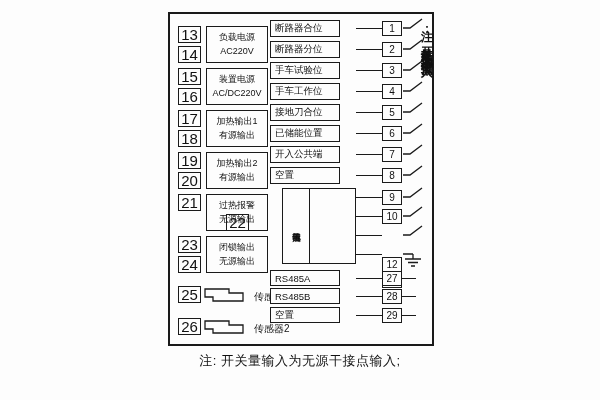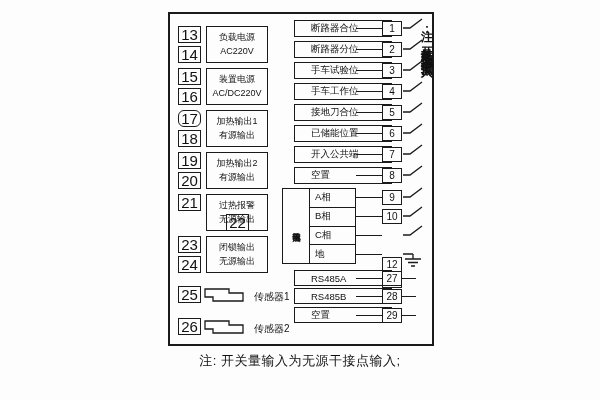--- a/index.html
+++ b/index.html
@@ -2,21 +2,21 @@
 <html><head>
 <meta charset="utf-8">
 <style>
   * { margin:0; padding:0; box-sizing:border-box; }
   html,body { background:#ffffff; }
   body { font-family:"Liberation Sans", sans-serif; }
   .stage { position:relative; width:600px; height:400px; background:#fdfdfd; color:#111; overflow:hidden; }
   .main-box { position:absolute; left:168px; top:12px; width:266px; height:334px; border:2px solid #1a1a1a; background:#fdfdfd; }
   .numbox { position:absolute; left:8px; width:23px; height:17px; border:1.5px solid #1a1a1a; font-size:15px; display:flex; align-items:center; justify-content:center; background:#fdfdfd; }
   .pairlabel { position:absolute; left:36px; width:62px; height:37px; border:1.5px solid #1a1a1a; display:flex; flex-direction:column; align-items:center; justify-content:center; font-size:9px; line-height:1.5; text-align:center; }
-  .rlabel { position:absolute; left:124px; width:98px; height:17px; border:1.5px solid #1a1a1a; font-size:9.5px; display:flex; align-items:center; padding-left:16px; white-space:nowrap; background:#fdfdfd; }
+  .rlabel { position:absolute; left:100px; width:70px; height:17px; border:1.5px solid #1a1a1a; font-size:9.5px; display:flex; align-items:center; padding-left:4px; white-space:nowrap; background:#fdfdfd; }
   .rnum { position:absolute; left:212px; width:20px; height:15px; border:1.5px solid #1a1a1a; font-size:10px; display:flex; align-items:center; justify-content:center; background:#fdfdfd; }
   .wire { position:absolute; border-top:1.3px solid #1a1a1a; height:0; }
   .icon { position:absolute; line-height:0; }
   .sgroup { position:absolute; left:112px; top:174px; width:74px; height:76px; border:1.5px solid #1a1a1a; display:flex; }
   .svlabel { width:27px; border-right:1.5px solid #1a1a1a; writing-mode:vertical-rl; text-orientation:upright; font-size:8.5px; display:flex; align-items:center; justify-content:center; line-height:1.15; padding:1px; }
   .ssub { flex:1; display:flex; flex-direction:column; }
   .ssubrow { flex:1; border-bottom:1.5px solid #1a1a1a; font-size:9.5px; display:flex; align-items:center; padding-left:5px; }
   .ssubrow:last-child { border-bottom:none; }
   .sidenote { position:absolute; left:247px; top:6px; width:18px; height:236px; writing-mode:vertical-rl; text-orientation:upright; font-size:12px; font-weight:700; letter-spacing:1.5px; }
   .sensorlabel { position:absolute; font-size:10px; white-space:nowrap; }
@@ -35,21 +35,21 @@
       <span>AC220V</span>
     </div>
 
     <div class="numbox" style="top:54px;">15</div>
     <div class="numbox" style="top:74px;">16</div>
     <div class="pairlabel" style="top:54px;">
       <span>装置电源</span>
       <span>AC/DC220V</span>
     </div>
 
-    <div class="numbox" style="top:96px;border-radius:6px;">17</div>
+    <div class="numbox" style="top:96px;">17</div>
     <div class="numbox" style="top:116px;">18</div>
     <div class="pairlabel" style="top:96px;">
       <span>加热输出1</span>
       <span>有源输出</span>
     </div>
 
     <div class="numbox" style="top:138px;">19</div>
     <div class="numbox" style="top:158px;">20</div>
     <div class="pairlabel" style="top:138px;">
       <span>加热输出2</span>
@@ -137,26 +137,20 @@
 
     <div class="rlabel" style="top:153px;">空置</div>
     <div class="wire" style="left:186px;top:161px;width:26px;"></div>
     <div class="rnum" style="top:154px;">8</div>
     <span class="icon" style="left:233px;top:150px;"><svg width="22" height="15" viewBox="0 0 22 15">
           <path d="M0 11 H7 L19 2" fill="none" stroke="#1a1a1a" stroke-width="1.3"></path>
         </svg></span>
 
     <div class="sgroup">
       <div class="svlabel">带电传感器输入</div>
-      <div class="ssub">
-        <div class="ssubrow">A相</div>
-        <div class="ssubrow">B相</div>
-        <div class="ssubrow">C相</div>
-        <div class="ssubrow">地</div>
-      </div>
     </div>
     <div class="wire" style="left:186px;top:183px;width:26px;"></div>
     <div class="rnum" style="top:176px;">9</div>
     <span class="icon" style="left:233px;top:172px;"><svg width="22" height="15" viewBox="0 0 22 15">
           <path d="M0 11 H7 L19 2" fill="none" stroke="#1a1a1a" stroke-width="1.3"></path>
         </svg></span>
 
     <div class="wire" style="left:186px;top:202px;width:26px;"></div>
     <div class="rnum" style="top:195px;">10</div>
     <span class="icon" style="left:233px;top:191px;"><svg width="22" height="15" viewBox="0 0 22 15">

